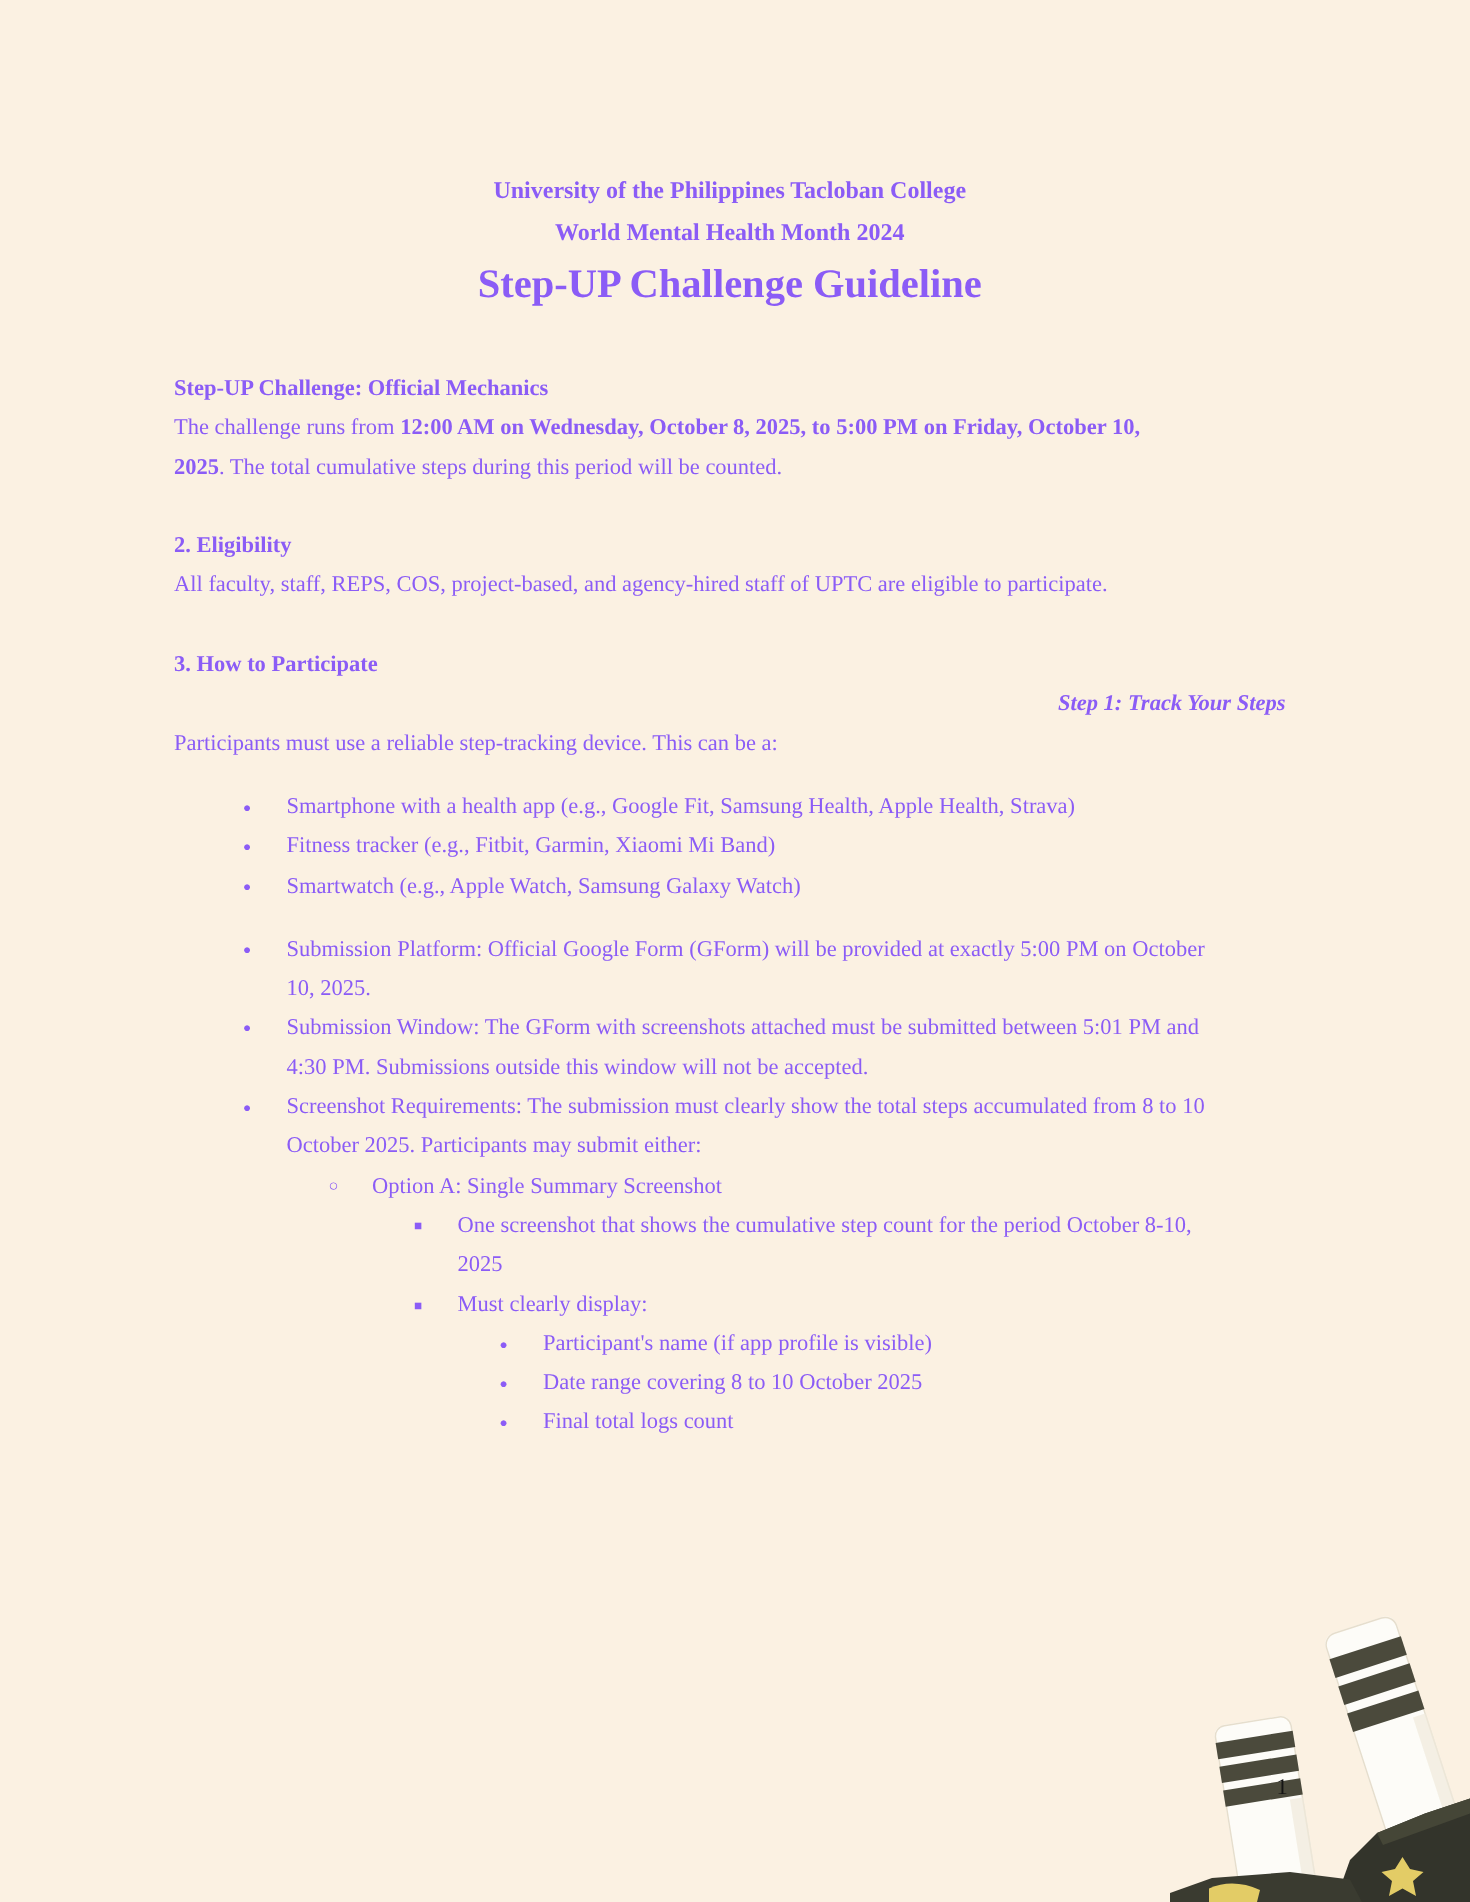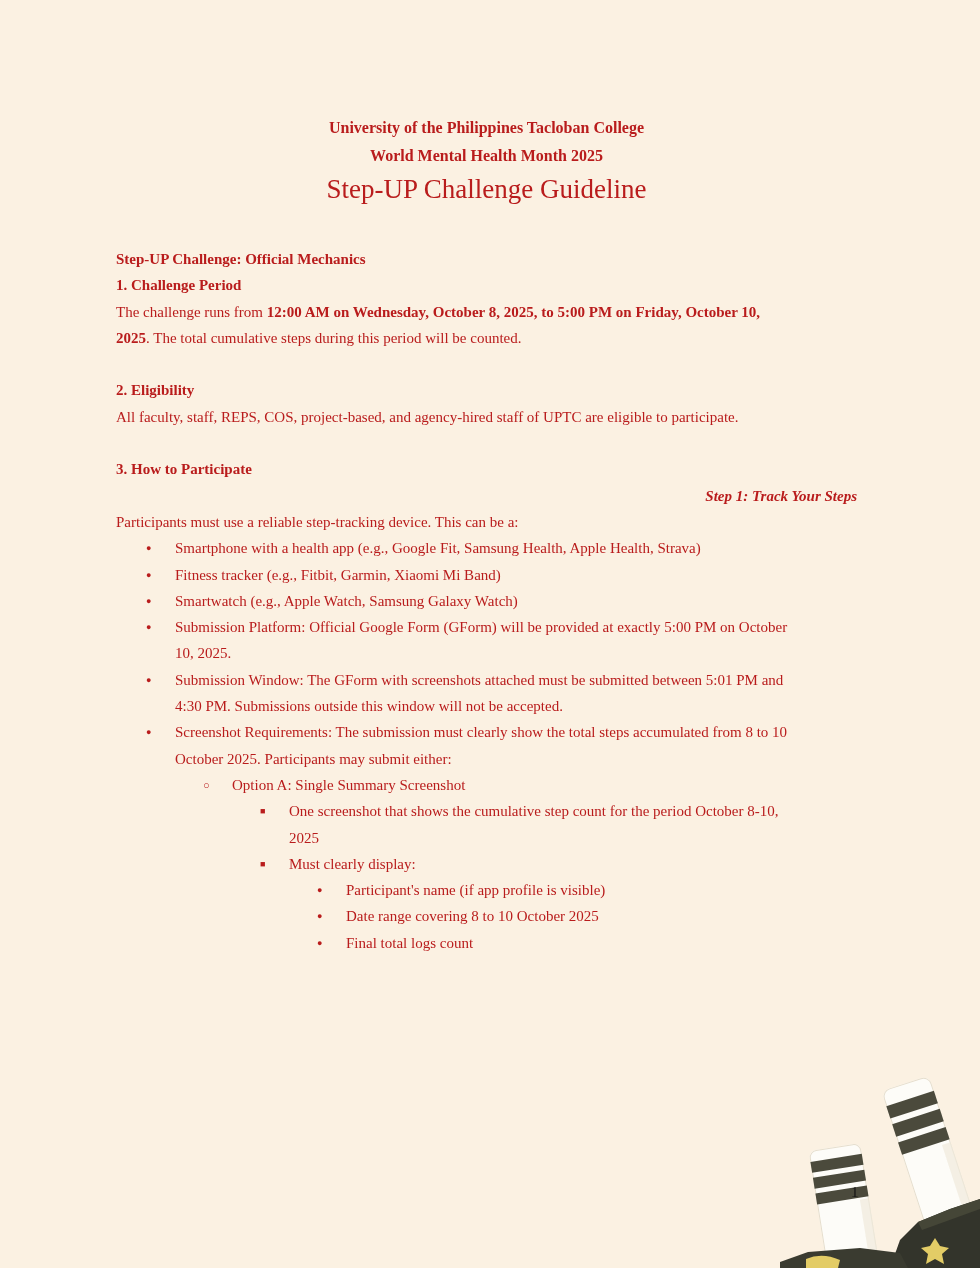--- a/index.html
+++ b/index.html
@@ -8,32 +8,32 @@
     background: #FBF1E2;
     position: relative;
     overflow: hidden;
     font-family: "Liberation Serif", "DejaVu Serif", serif;
   }
   .page { position: absolute; inset: 0; }
   .content {
     position: absolute;
     left: 116px; top: 114px;
     width: 741px;
-    color: #b91c1c;
+    color: #8b5cf6;
     font-size: 15px;
     line-height: 26.3px;
   }
   .doc-header { text-align: center; }
   .hdr-line { font-weight: bold; font-size: 16px; line-height: 28px; }
-  .doc-title { font-weight: normal; font-size: 27px; line-height: 38px; margin: 0 0 38px 0; }
+  .doc-title { font-weight: bold; font-size: 27px; line-height: 38px; margin: 0 0 38px 0; }
   .para { margin: 0; white-space: pre-line; }
   .bold { font-weight: bold; }
   .italic { font-style: italic; text-align: right; }
   .gap { margin-top: 26.3px; }
-  ul.list { list-style: none; margin: 0; padding: 0; }
+  ul.list { list-style: none; margin: 16px; padding: 0; }
   ul.list li { position: relative; white-space: pre-line; }
   .li1 { padding-left: 59px; }
   .li1::before { content: "\25CF"; position: absolute; left: 30px; top: 0; font-size: 9px; line-height: 26.3px; }
   .li2 { padding-left: 116px; }
   .li2::before { content: "\25CB"; position: absolute; left: 87px; top: 0; font-size: 11px; line-height: 26.3px; }
   .li3 { padding-left: 173px; }
   .li3::before { content: "\25A0"; position: absolute; left: 144px; top: 0; font-size: 9px; line-height: 26.3px; }
   .li4 { padding-left: 230px; }
   .li4::before { content: "\25CF"; position: absolute; left: 201px; top: 0; font-size: 9px; line-height: 26.3px; }
   .socks { position: absolute; right: 0; bottom: 0; }
@@ -46,28 +46,27 @@
   }
 </style>
 </head>
 <body>
 
 <div class="page">
   <div class="content">
 
     <header class="doc-header">
       <div class="hdr-line">University of the Philippines Tacloban College</div>
-      <div class="hdr-line">World Mental Health Month 2025</div>
+      <div class="hdr-line">World Mental Health Month 2024</div>
       <div class="doc-title">Step-UP Challenge Guideline</div>
     </header>
 
 
     <p class="para bold gap">Step-UP Challenge: Official Mechanics</p>
 
-    <p class="para bold">1. Challenge Period</p>
     <p class="para"><span>The challenge runs from </span><span class="bold">12:00 AM on Wednesday, October 8, 2025, to 5:00 PM on Friday, October 10,
 2025</span><span>. The total cumulative steps during this period will be counted.</span></p>
 
     <p class="para bold gap">2. Eligibility</p>
     <p class="para">All faculty, staff, REPS, COS, project-based, and agency-hired staff of UPTC are eligible to participate.</p>
 
     <p class="para bold gap">3. How to Participate</p>
 
     <p class="para bold italic">Step 1: Track Your Steps</p>
     <p class="para">Participants must use a reliable step-tracking device. This can be a:</p>

